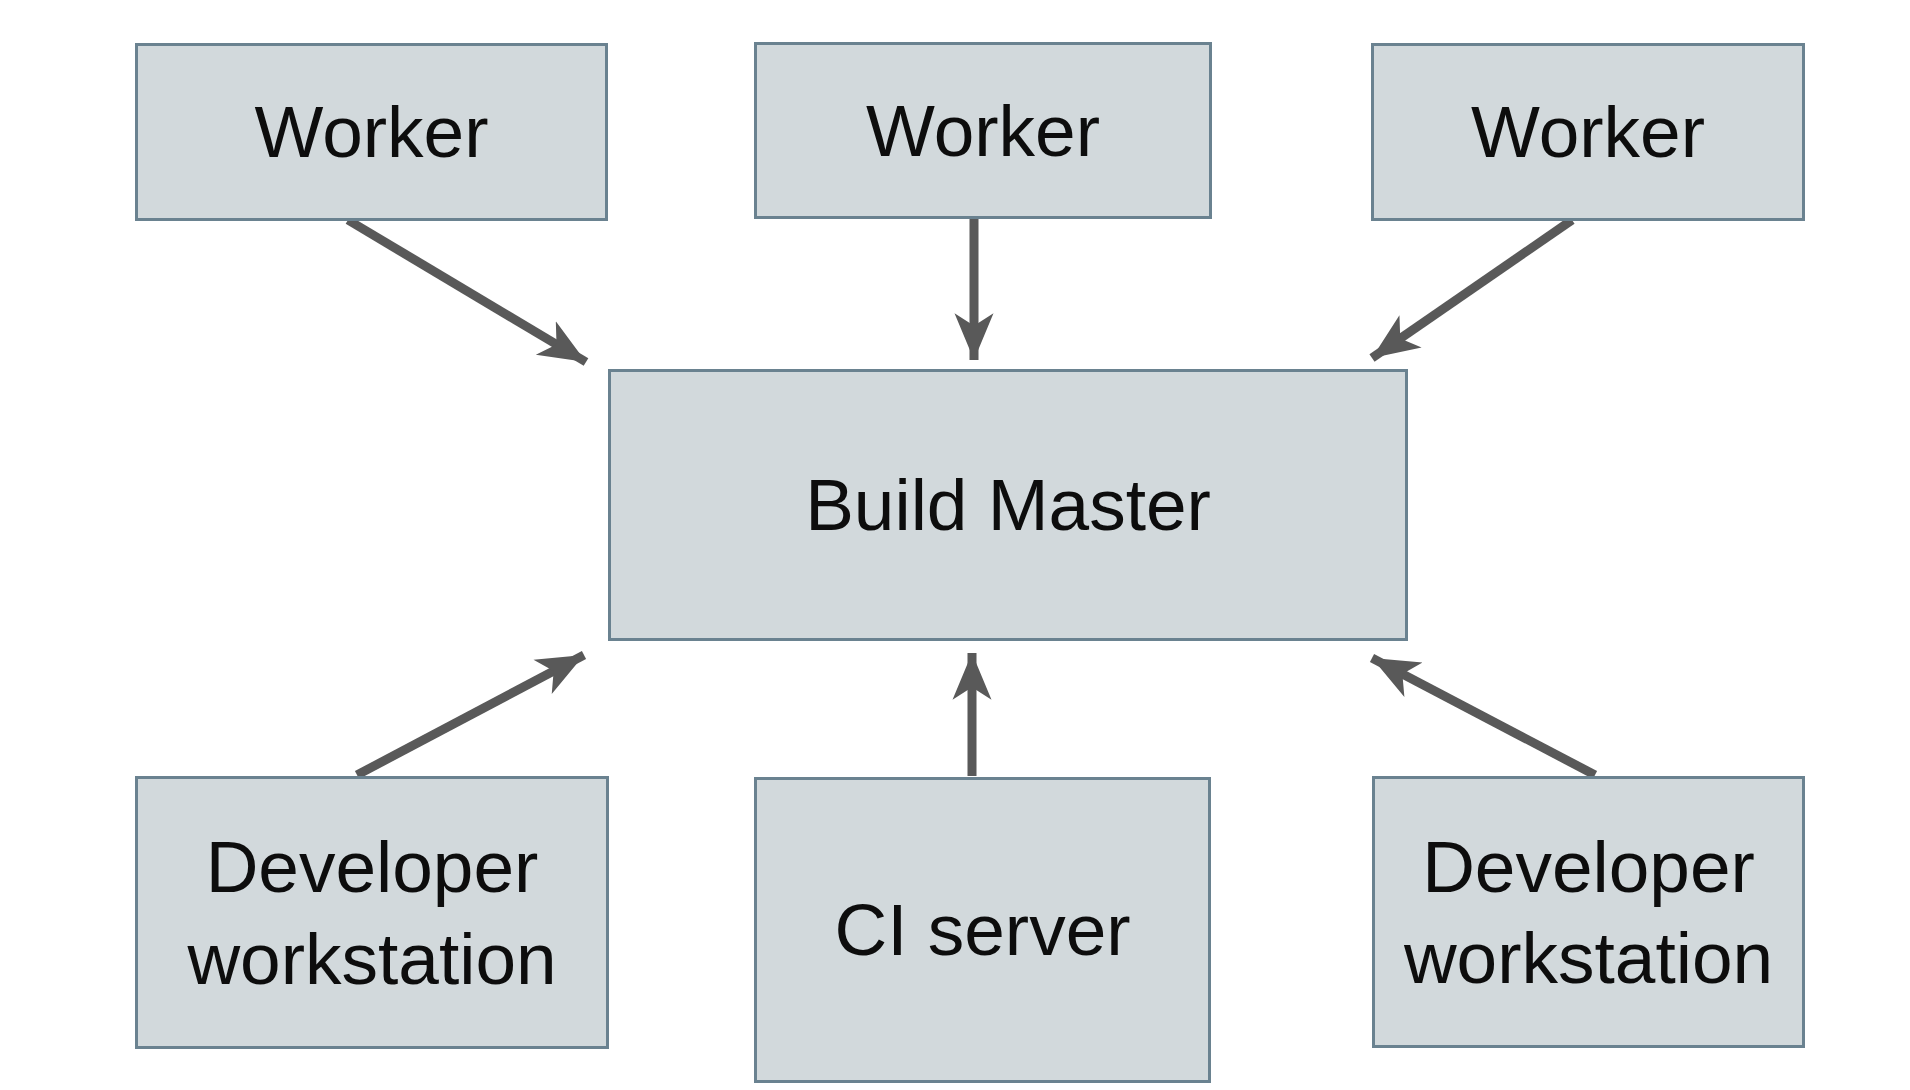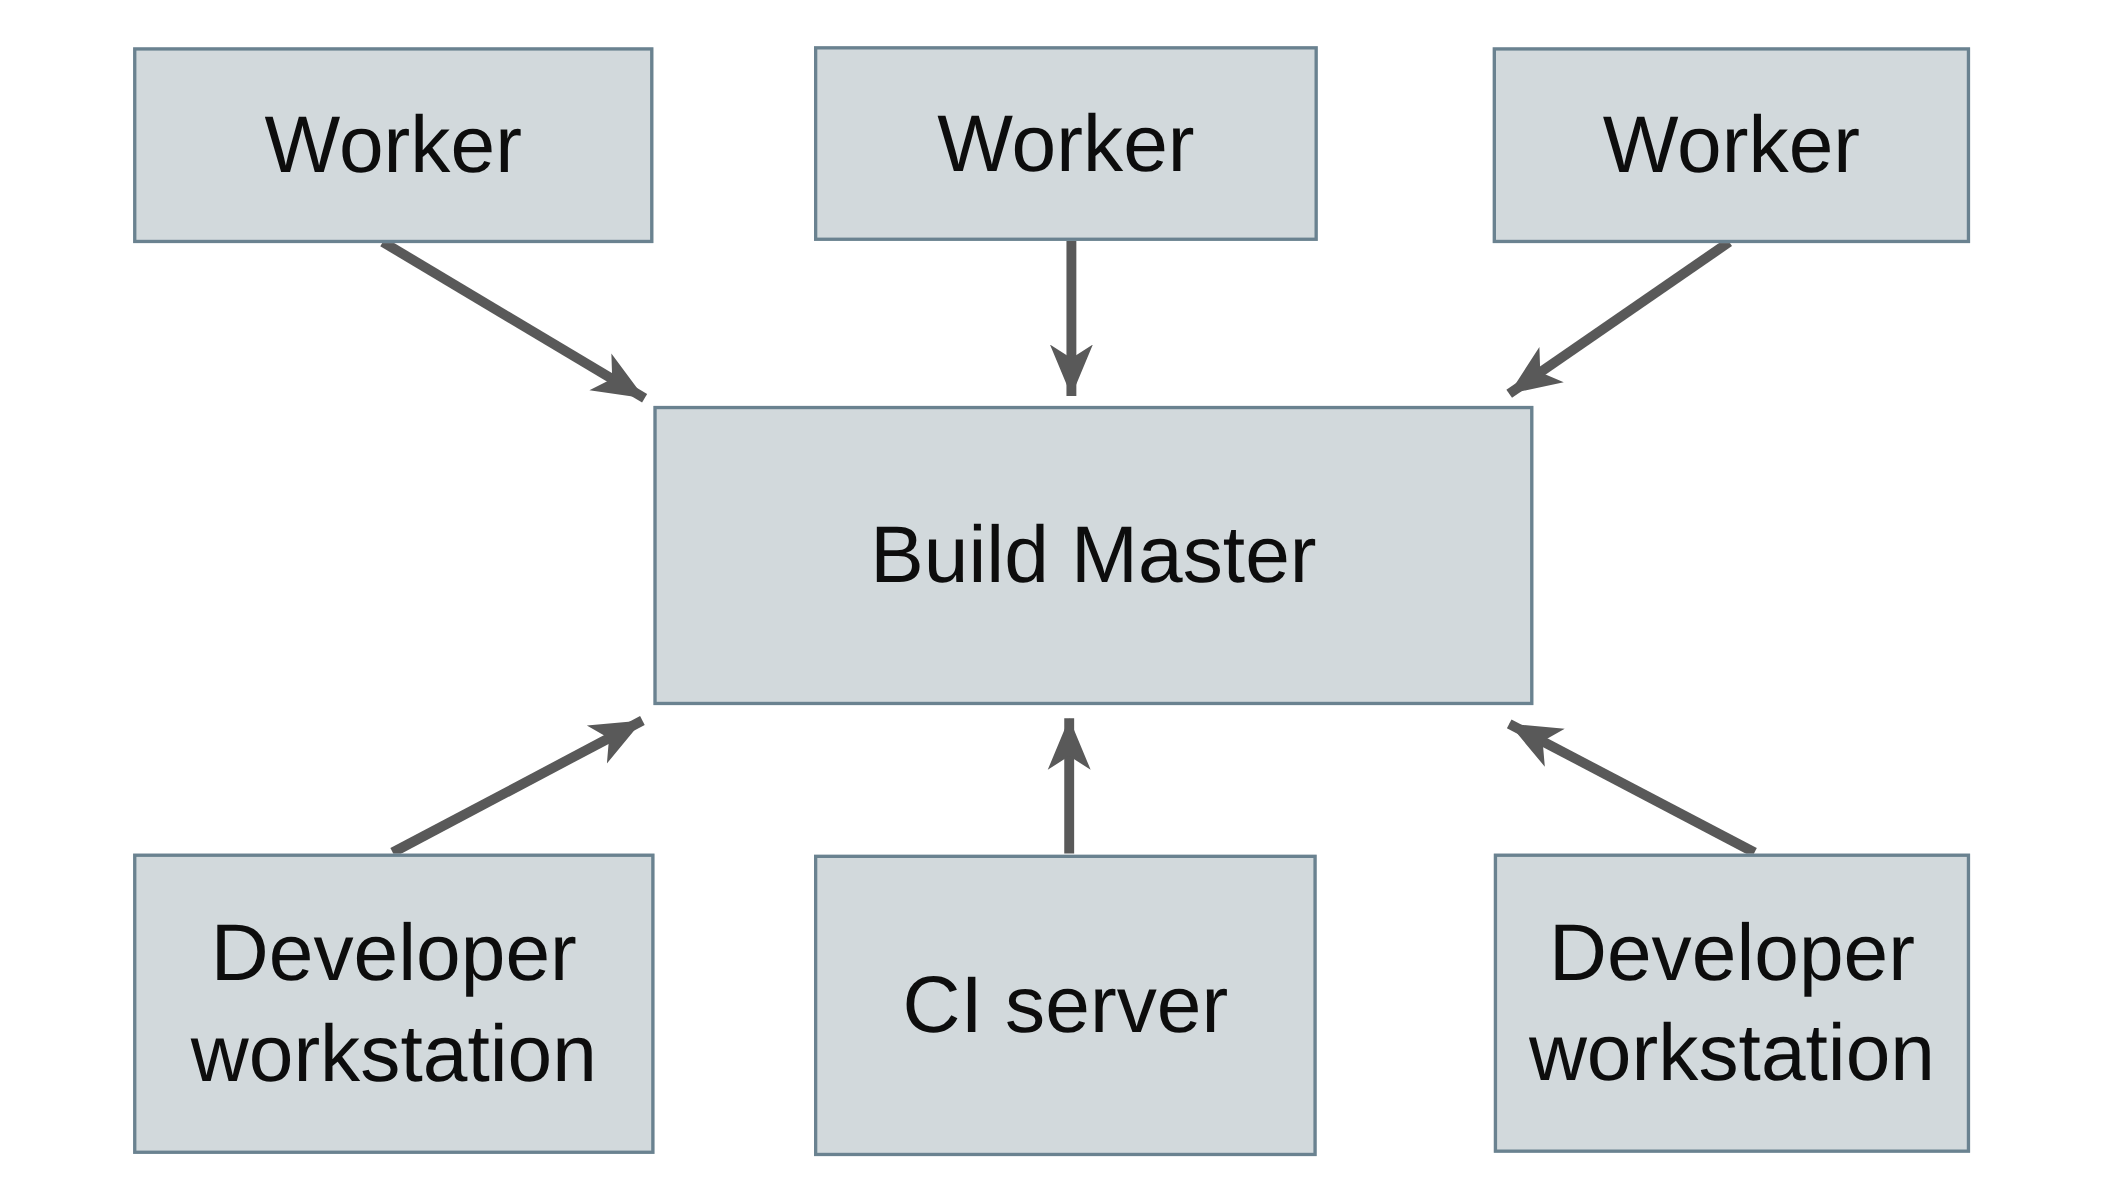--- a/index.html
+++ b/index.html
@@ -25,28 +25,29 @@
     position:absolute;
     background:var(--node-fill);
     border:3px solid var(--node-border);
     display:flex;
     align-items:center;
     justify-content:center;
     text-align:center;
     color:var(--text);
     font-size:73px;
     line-height:1.25;
+    margin-left:14px;
   }
   .node .lbl{display:block;padding:0 10px;}
   .n-worker-1{left:121px;top:43px;width:473px;height:178px;}
   .n-worker-2{left:740px;top:42px;width:458px;height:177px;}
   .n-worker-3{left:1357px;top:43px;width:434px;height:178px;}
   .n-build-master{left:594px;top:369px;width:800px;height:272px;}
   .n-dev-ws-1{left:121px;top:776px;width:474px;height:273px;}
-  .n-ci-server{left:740px;top:777px;width:457px;height:274px;}
+  .n-ci-server{left:740px;top:777px;width:457px;height:306px;}
   .n-dev-ws-2{left:1358px;top:776px;width:433px;height:272px;}
 </style>
 </head>
 <body>
 
 <div class="canvas">
 
   <svg class="arrow-layer" viewBox="0 0 1910 1090" xmlns="http://www.w3.org/2000/svg" aria-hidden="true">
     <defs>
       <marker id="barb" viewBox="0 0 12 10" refX="12" refY="5" markerWidth="5.2" markerHeight="5" orient="auto">

